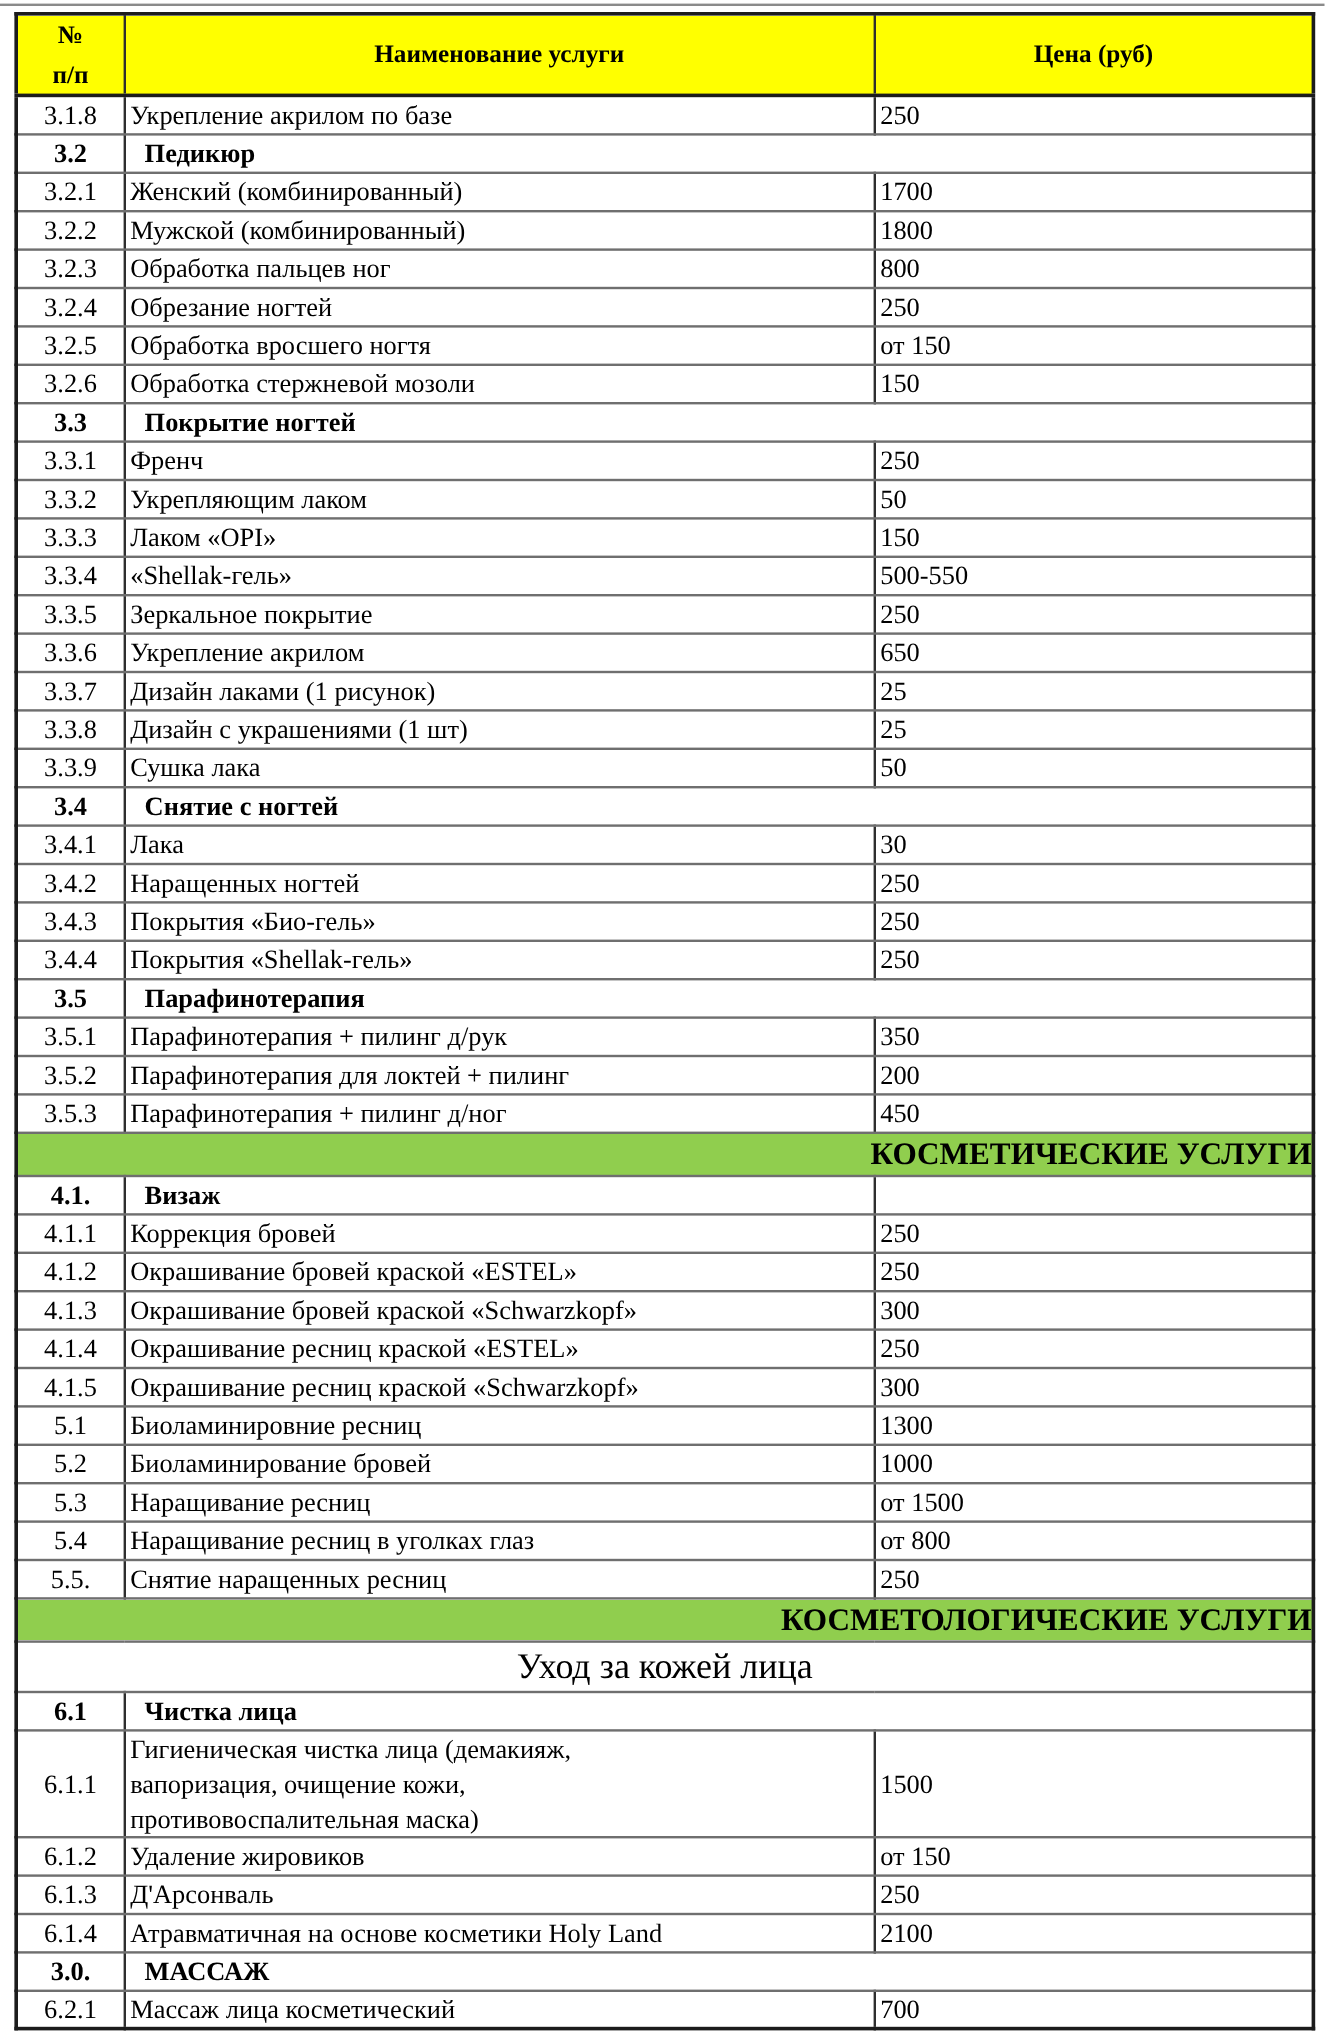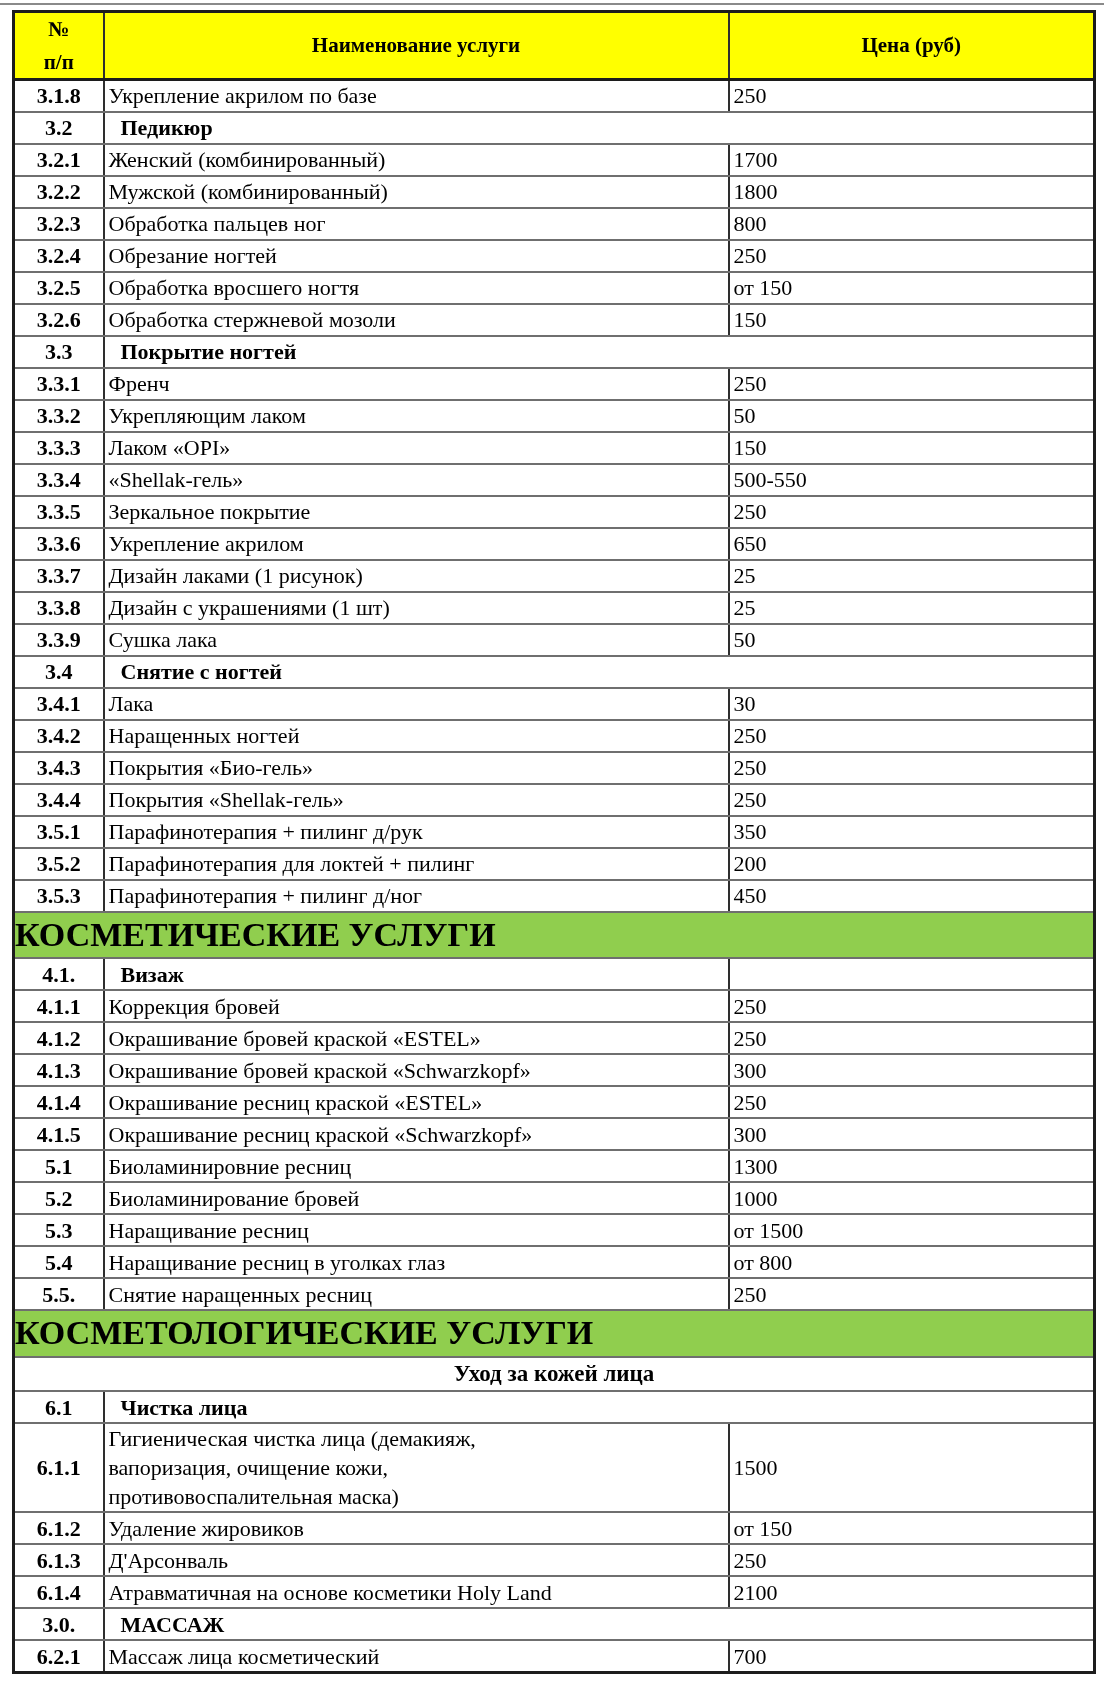--- a/index.html
+++ b/index.html
@@ -50,38 +50,38 @@
   tr.header-row th {
     background: #FFFF00;
     height: 62px;
     font-weight: bold;
     text-align: center;
     font-size: 21px;
     border-bottom: 3px solid #1c1c1c;
     line-height: 1.55;
   }
   tr.body-row { height: 32px; }
-  td.num-cell  { text-align: center; padding-left: 2px; font-weight: bold; }
+  td.num-cell  { text-align: center; padding-left: 2px; }
   td.name-cell { text-align: left; padding-left: 12px; }
   td.price-cell{ }
   tr.section-row td { font-weight: bold; }
   tr.section-row td.name-cell { padding-left: 16px; }
   tr.banner-row td {
     background: var(--banner-bg, #90CE4E);
     font-weight: bold;
-    text-align: left;
-    font-size: 34px;
+    text-align: right;
+    font-size: 26px;
     padding: 0;
   }
   tr.banner-row { height: 32px; }
   tr.banner-row.tall { height: 33px; }
   tr.subheader-row td {
-    font-weight: bold;
+    font-weight: normal;
     text-align: center;
-    font-size: 23px;
+    font-size: 30px;
   }
   tr.subheader-row { height: 34px; }
   td.top-align { vertical-align: top; padding-top: 4px; }
 </style>
 </head>
 <body>
 
 <div class="page">
   <div class="top-rule"></div>
 
@@ -205,20 +205,24 @@
         <tr class="body-row item-row">
           <td class="num-cell">3.4.3</td>
           <td class="name-cell">Покрытия «Био-гель»</td>
           <td class="price-cell">250</td>
         </tr>
         <tr class="body-row item-row">
           <td class="num-cell">3.4.4</td>
           <td class="name-cell">Покрытия «Shellak-гель»</td>
           <td class="price-cell">250</td>
         </tr>
+        <tr class="body-row section-row">
+          <td class="num-cell">3.5</td>
+          <td class="name-cell" colspan="2">Парафинотерапия</td>
+        </tr>
         <tr class="body-row item-row">
           <td class="num-cell">3.5.1</td>
           <td class="name-cell">Парафинотерапия + пилинг д/рук</td>
           <td class="price-cell">350</td>
         </tr>
         <tr class="body-row item-row">
           <td class="num-cell">3.5.2</td>
           <td class="name-cell">Парафинотерапия для локтей + пилинг</td>
           <td class="price-cell">200</td>
         </tr>

